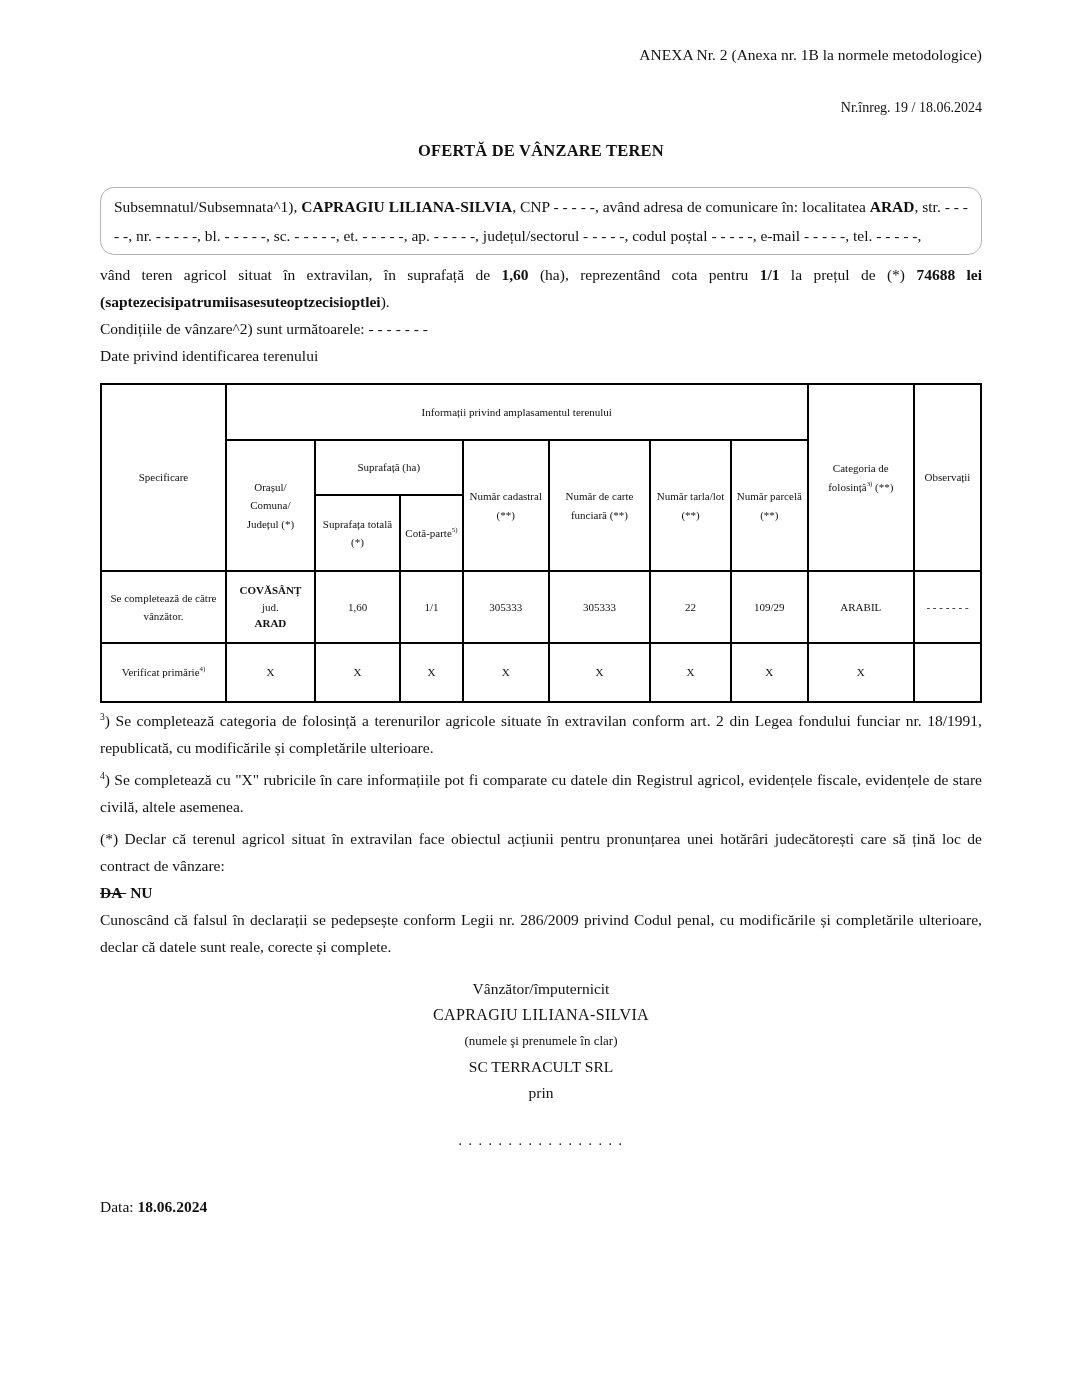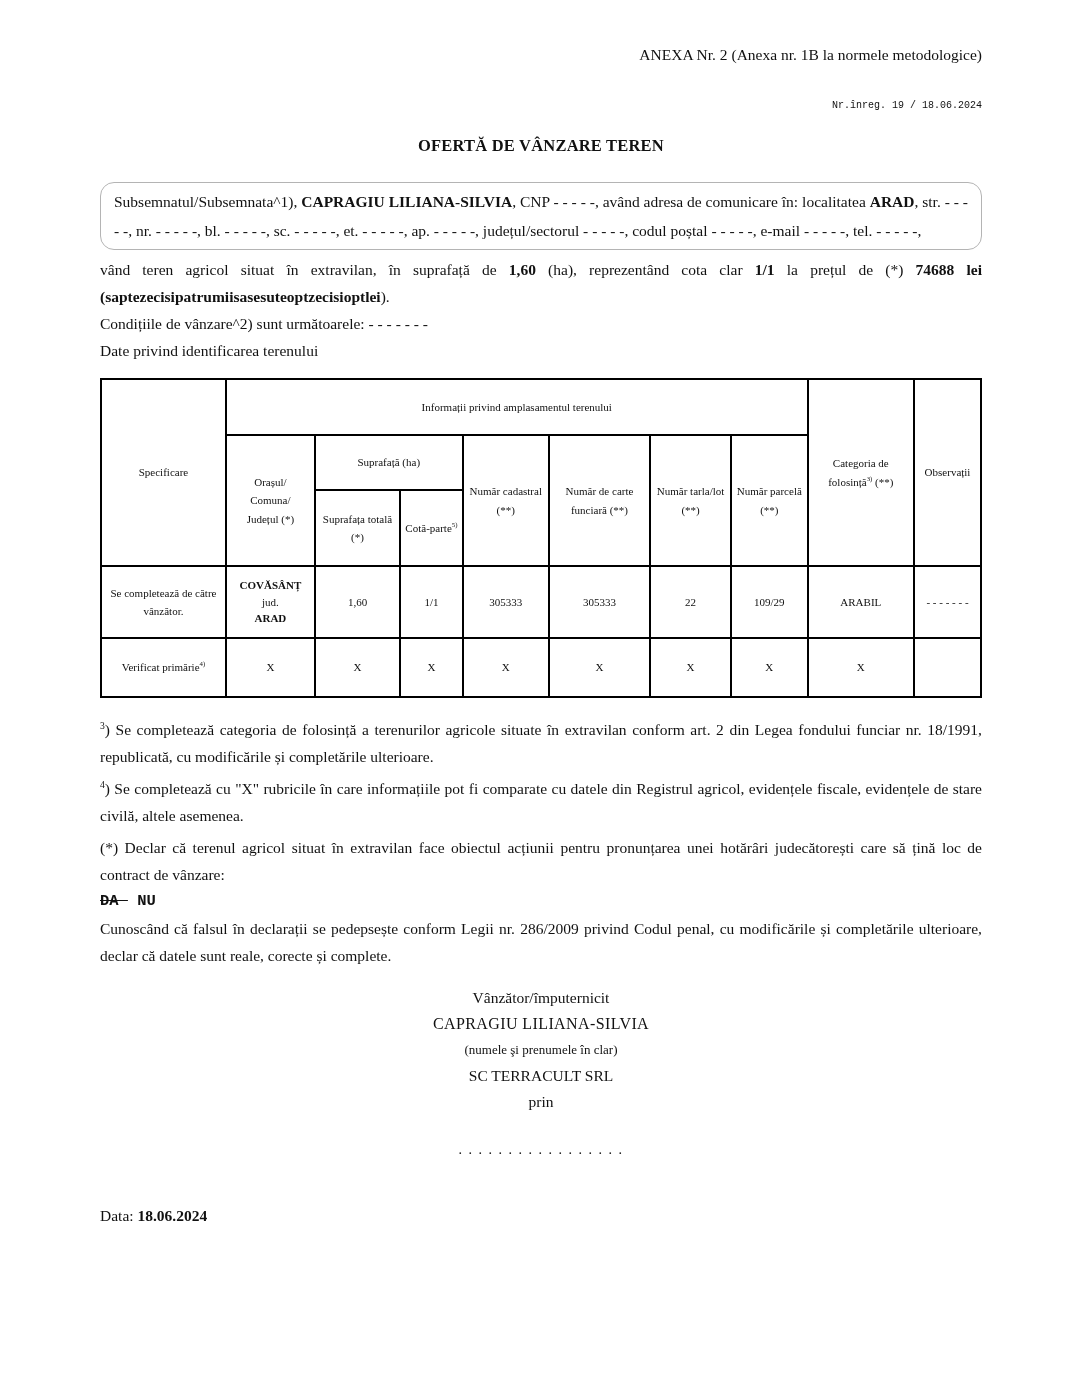--- a/index.html
+++ b/index.html
@@ -5,21 +5,21 @@
   * { box-sizing: border-box; margin: 0; padding: 0; }
   html, body { background: #ffffff; }
   body {
     width: 1082px; height: 1400px;
     font-family: "Liberation Serif", "DejaVu Serif", serif;
     color: #111; overflow: hidden;
   }
   .page { padding: 46px 100px 0 100px; }
 
   .anexa-line  { text-align: right; font-size: 15.5px; }
-  .reg-line    { text-align: right; font-size: 10px; margin-top: 36px; font-family: Liberation Mono, monospace; }
+  .reg-line    { text-align: right; font-size: 14px; margin-top: 36px; }
   .doc-title   { text-align: center; font-size: 16.5px; font-weight: bold; margin-top: 25px; letter-spacing: .2px; }
 
   .intro-box {
     margin-top: 26px; border: 1px solid #b4b4b4; border-radius: 14px;
     padding: 4px 13px; font-size: 15.5px; line-height: 29px; text-align: justify;
   }
 
   .par  { margin-top: 6px; font-size: 15.5px; line-height: 27px; text-align: justify; }
   .line { font-size: 15.5px; line-height: 27px; }
 
@@ -34,45 +34,45 @@
   .r1 { height: 56px; } .r2 { height: 55px; } .r3 { height: 76px; }
   .r4 { height: 72px; } .r5 { height: 59px; }
   .prewrap { white-space: pre-line; }
   .cell-left { text-align: left; }
   .val { font-weight: bold; }
   .x-cell { font-size: 19px; }
   .obs-cell { font-size: 11px; white-space: nowrap; padding: 2px 2px; }
   .city-line { line-height: 1.5; }
   sup { font-size: 0.62em; line-height: 0; }
 
-  .fnotes { margin-top: 18px; }
+  .fnotes { margin-top: 4px; }
   .fn { font-size: 15.5px; line-height: 27px; text-align: justify; }
   .fn + .fn { margin-top: 5px; }
-  .da-nu { font-size: 15.5px; line-height: 27px; font-weight: bold; font-family: Liberation Mono, monospace; }
+  .da-nu { font-size: 15.5px; line-height: 27px; font-weight: bold; }
   .da-nu s { text-decoration: line-through; }
 
   .sig-block { margin-top: 16px; text-align: center; font-size: 15.5px; line-height: 26px; }
   .sig-name { font-size: 16px; letter-spacing: .4px; }
   .sig-note { font-size: 13px; }
   .sig-dots { margin-top: 22px; letter-spacing: 1.5px; font-size: 14px; }
 
   .date-line { margin-top: 44px; font-size: 15.5px; }
 </style>
 </head>
 <body>
 
 <div class="page">
 
   <div class="anexa-line">ANEXA Nr. 2 (Anexa nr. 1B la normele metodologice)</div>
   <div class="reg-line">Nr.înreg. 19 / 18.06.2024</div>
   <div class="doc-title">OFERTĂ DE VÂNZARE TEREN</div>
 
   <div class="intro-box"><span>Subsemnatul/Subsemnata^1), </span><b>CAPRAGIU LILIANA-SILVIA</b><span>, CNP - - - - -, având adresa de comunicare în: localitatea </span><b>ARAD</b><span>, str. - - - - -, nr. - - - - -, bl. - - - - -, sc. - - - - -, et. - - - - -, ap. - - - - -, județul/sectorul - - - - -, codul poștal - - - - -, e-mail - - - - -, tel. - - - - -,</span></div>
 
-  <div class="par"><span>vând teren agricol situat în extravilan, în suprafață de </span><b>1,60</b><span> (ha), reprezentând cota clar </span><b>1/1</b><span> la prețul de (*) </span><b>74688 lei</b><span> </span><b>(saptezecisipatrumiisasesuteoptzecisioptlei</b><span>).</span></div>
+  <div class="par"><span>vând teren agricol situat în extravilan, în suprafață de </span><b>1,60</b><span> (ha), reprezentând cota pentru </span><b>1/1</b><span> la prețul de (*) </span><b>74688 lei</b><span> </span><b>(saptezecisipatrumiisasesuteoptzecisioptlei</b><span>).</span></div>
 
   <div class="line">Condițiile de vânzare^2) sunt următoarele: - - - - - - -</div>
   <div class="line">Date privind identificarea terenului</div>
 
   <table class="land-table">
     <colgroup>
       <col style="width:14.2%">
         <col style="width:10.1%">
         <col style="width:9.7%">
         <col style="width:7.1%">

